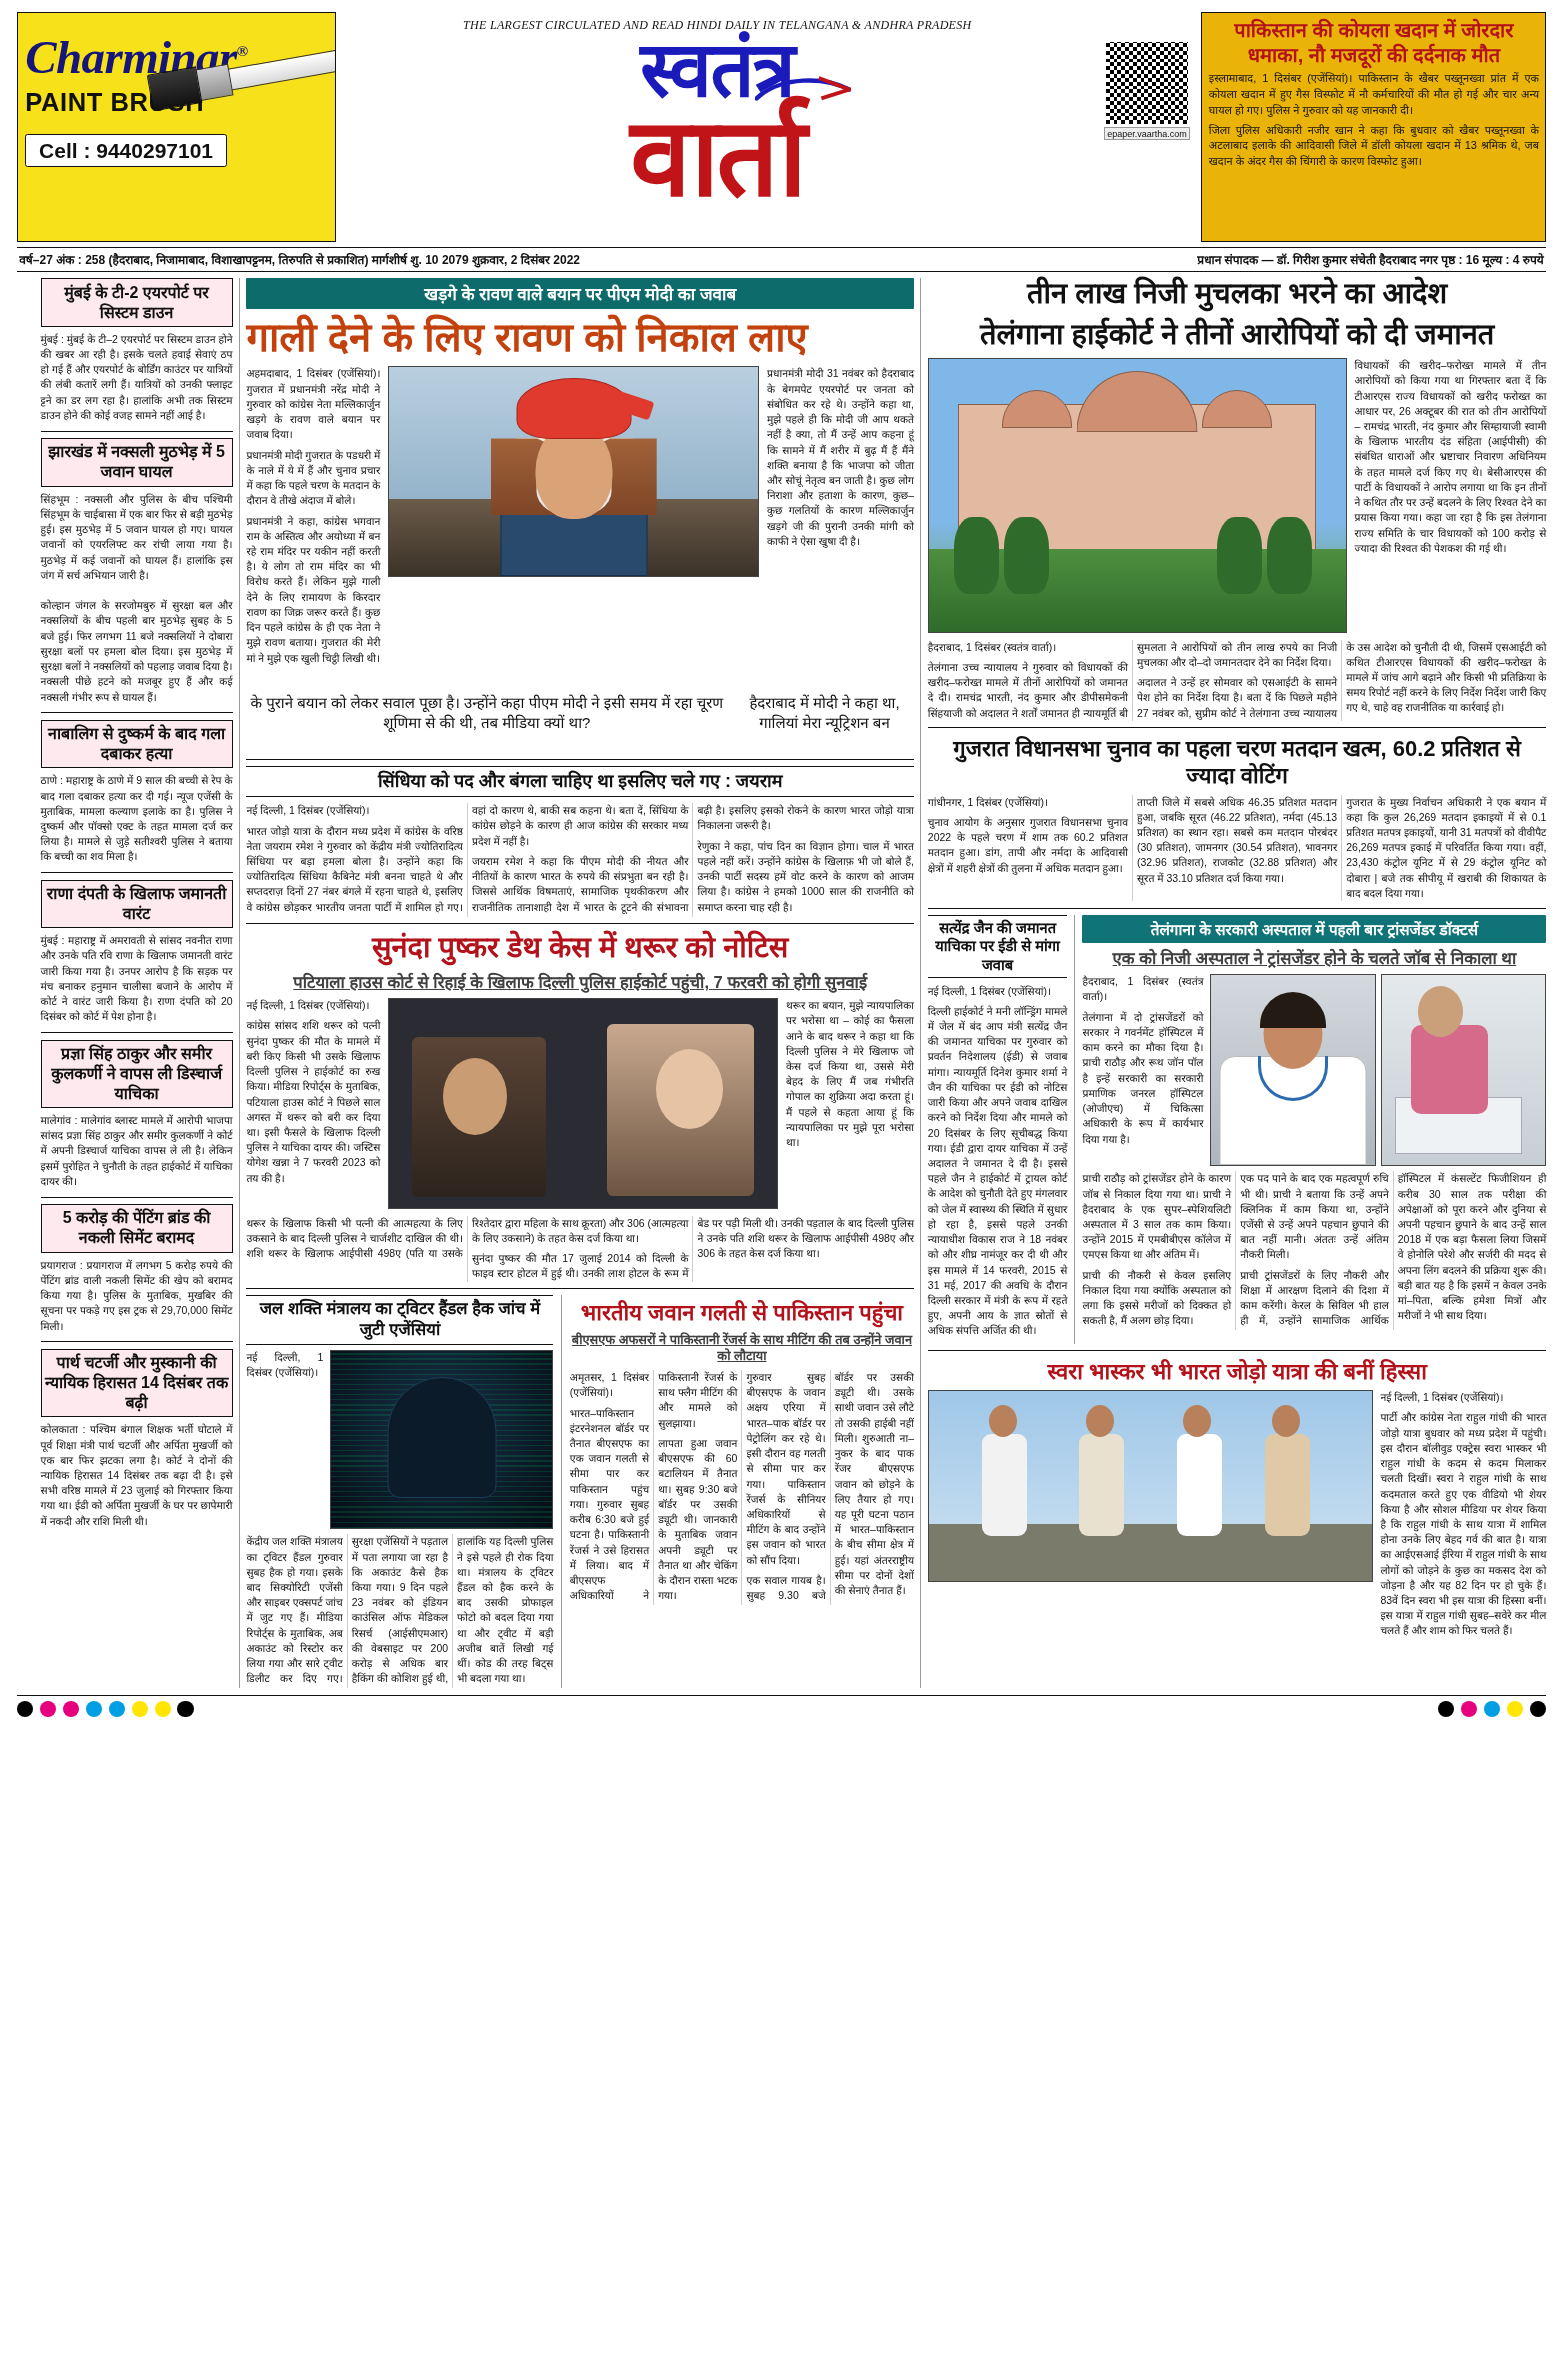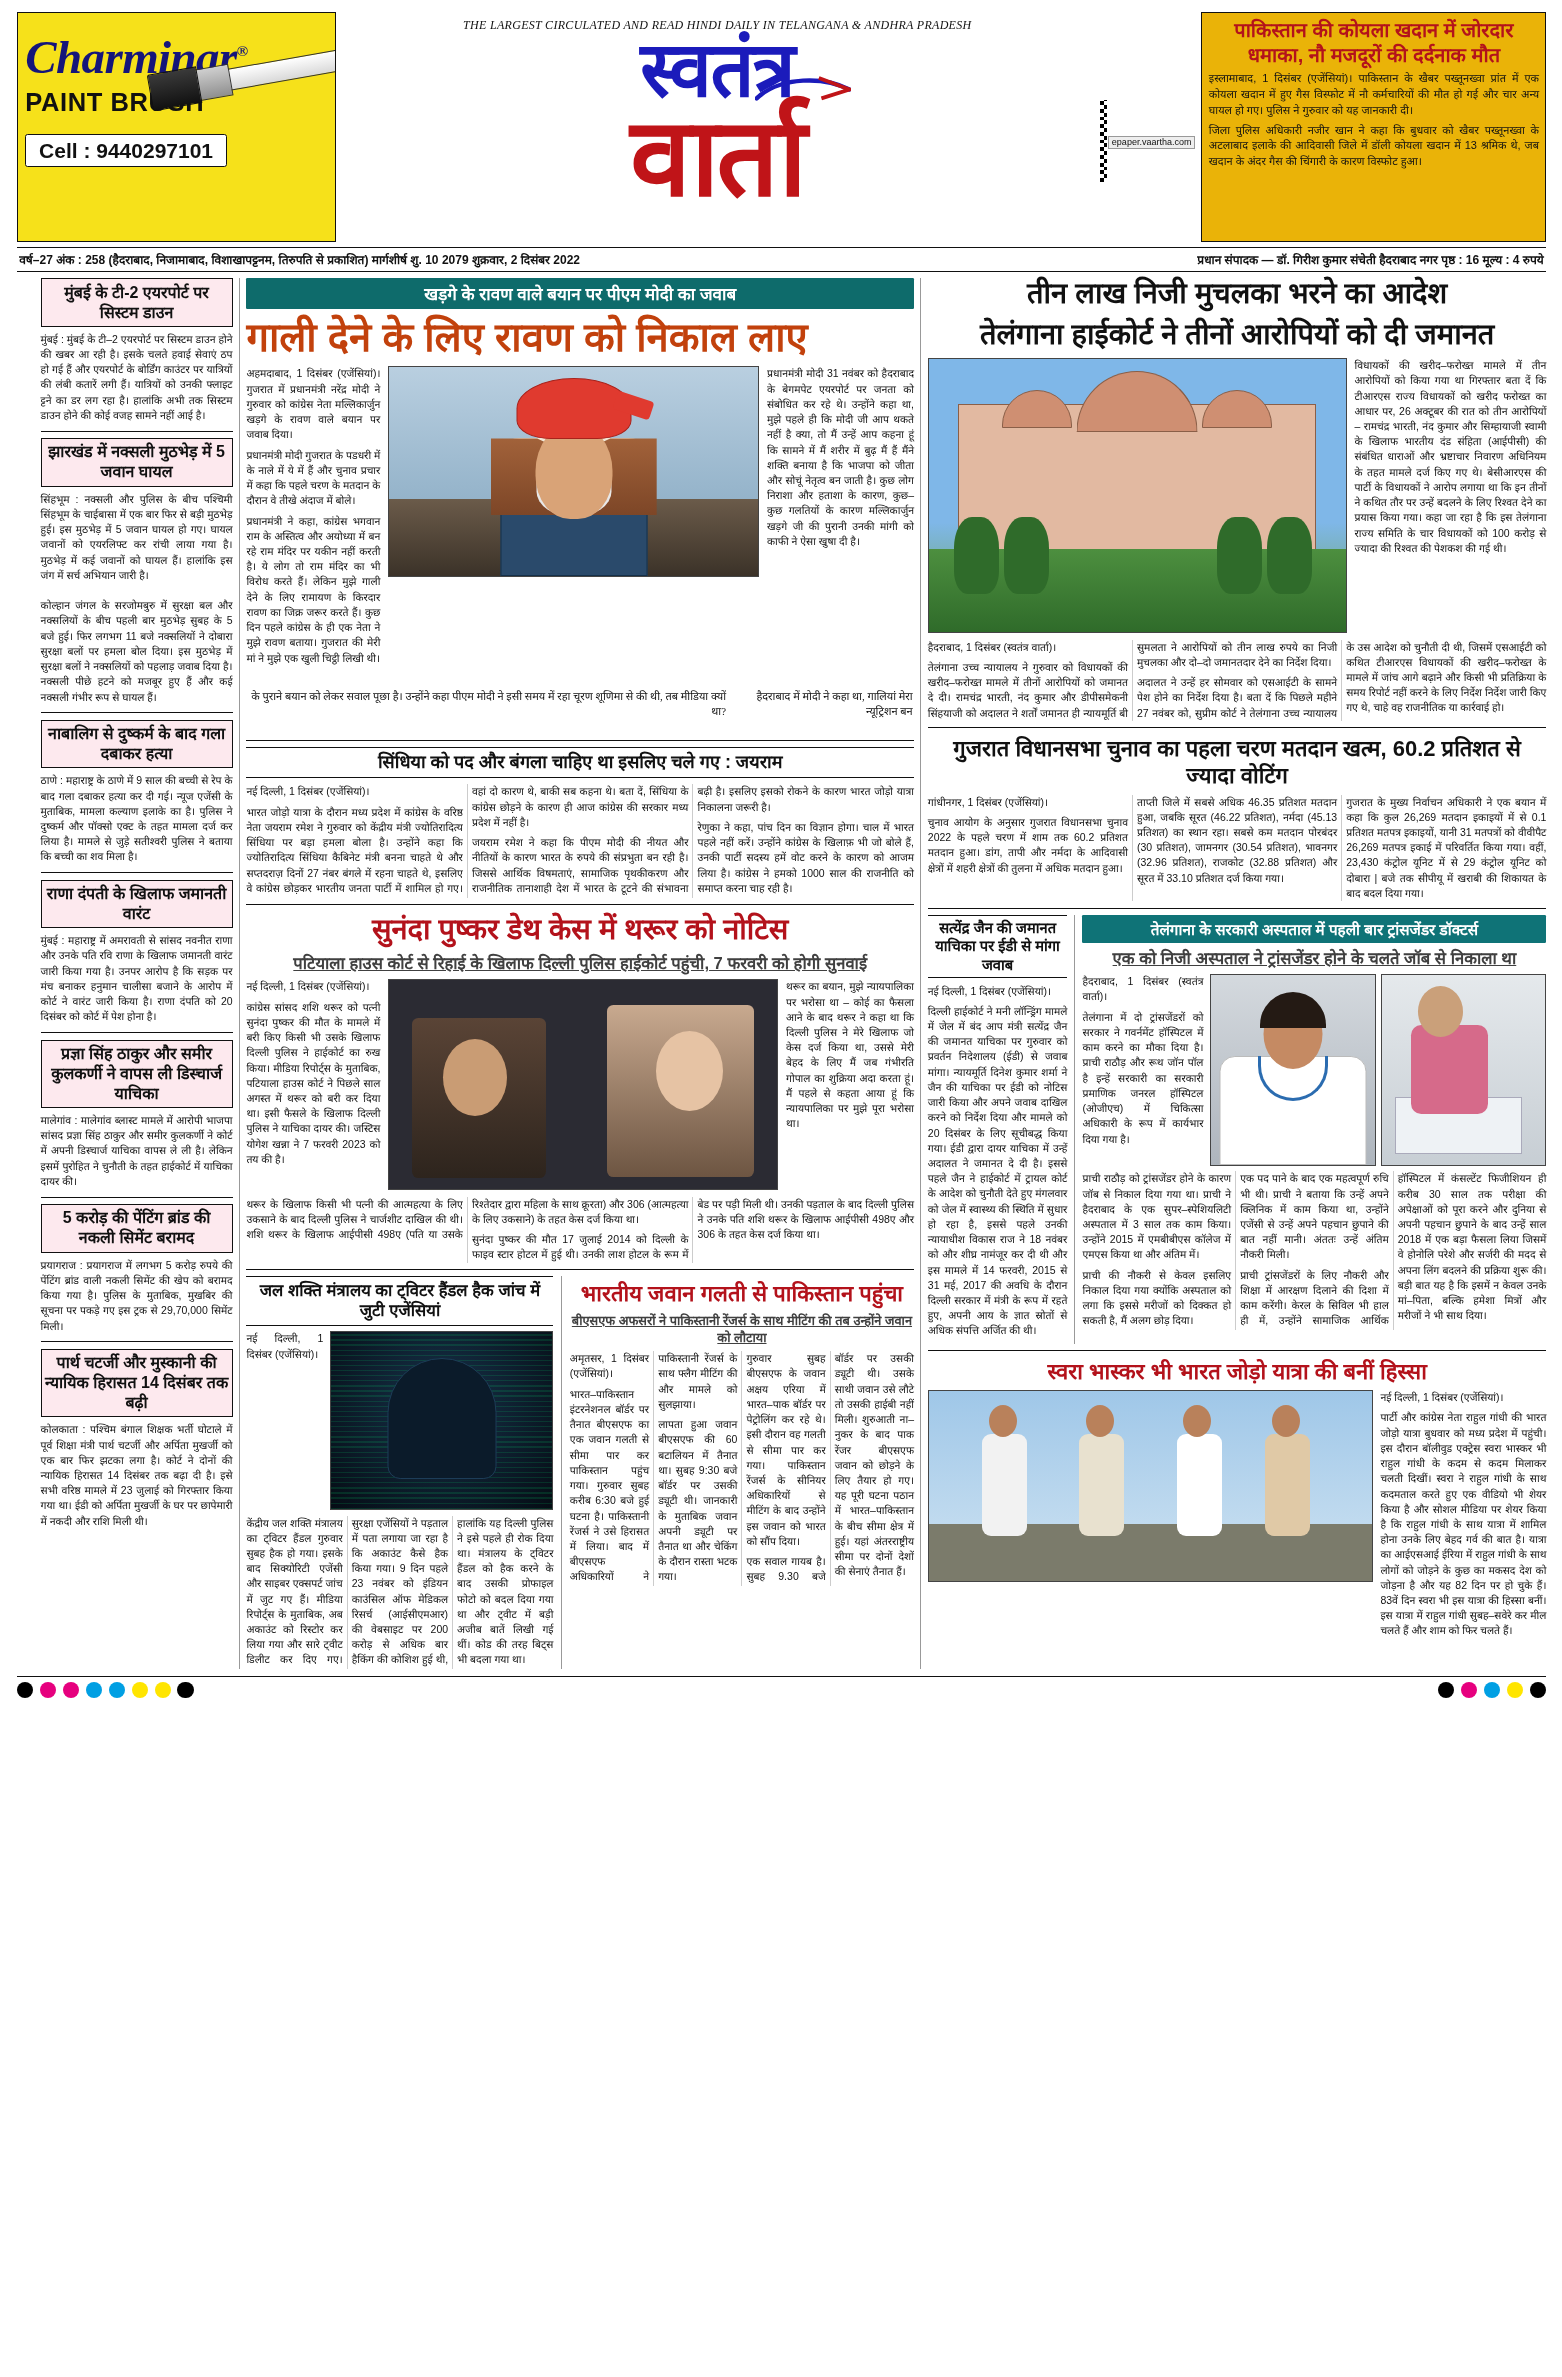--- a/index.html
+++ b/index.html
@@ -105,21 +105,21 @@
     line-height: .95;
   }
   .nameplate .l1 { font-size: 77px; letter-spacing: -1.3px; }
   .nameplate .l2 { font-size: 109px; color:#c01418; letter-spacing:-2.6px; }
   .swoosh {
     position:absolute; left:50%; top:61px; width:96px; height:33px;
     transform: translateX(38px);
     pointer-events:none;
   }
 
-  .qr-wrap { width: 96px; display:flex; flex-direction:row; align-items:center; justify-content:flex-start; padding-top: 29px;}
+  .qr-wrap { width: 96px; display:flex; flex-direction:column; align-items:center; justify-content:flex-start; padding-top: 29px;}
   .qr {
     width: 84px; height: 84px;
     background-image:
       repeating-linear-gradient(90deg,#000 0 3.8px,#fff 3.8px 7.7px),
       repeating-linear-gradient(0deg,#000 0 3.8px,#fff 3.8px 7.7px);
     background-blend-mode: difference;
     border: 1.3px solid #fff;
   }
   .qr-cap { font-size: 9px; color:#111; background:#eee; border:0.6px solid #999; padding:0.6px 2.6px; margin-top:2.6px;}
 
@@ -218,21 +218,21 @@
   .cols3 { column-count: 3; column-gap: 9px; column-rule: 0.6px solid #ccc; }
   .cols4 { column-count: 4; column-gap: 9px; column-rule: 0.6px solid #ccc; }
 
   .photo {
     border: 0.6px solid #444;
     position: relative;
     overflow: hidden;
     background:#ccc;
   }
   .cap {
-    font-size: 11px; text-align:right; padding: 1.9px 1.3px 3.8px; line-height:1.35;font-family:Liberation Serif, serif;
+    font-size: 15px; text-align:center; padding: 1.9px 1.3px 3.8px; line-height:1.35;
   }
 
   .divider { border-top: 1.3px solid #111; margin: 6.4px 0; }
 
   
   .ph-modi { height: 211px; background: linear-gradient(#b9cfe0, #7fa3bd); }
   .ph-modi .crowd { position:absolute; inset:auto 0 0 0; height:77px; background:linear-gradient(#6b5b4a,#3b3228); }
   .ph-modi .podium { position:absolute; left:50%; bottom:0; width:147px; height:70px; transform:translateX(-50%); background:#2a4a6b; border:1.3px solid #14304a;}
   .ph-modi .face { position:absolute; left:50%; bottom:57px; transform:translateX(-50%); width:77px; height:96px; background:#d9a377; border-radius:50% 50% 45% 45%;}
   .ph-modi .beard { position:absolute; left:50%; bottom:59px; transform:translateX(-50%); width:75px; height:51px; background:#e8e8e8; border-radius:0 0 50% 50%;}

